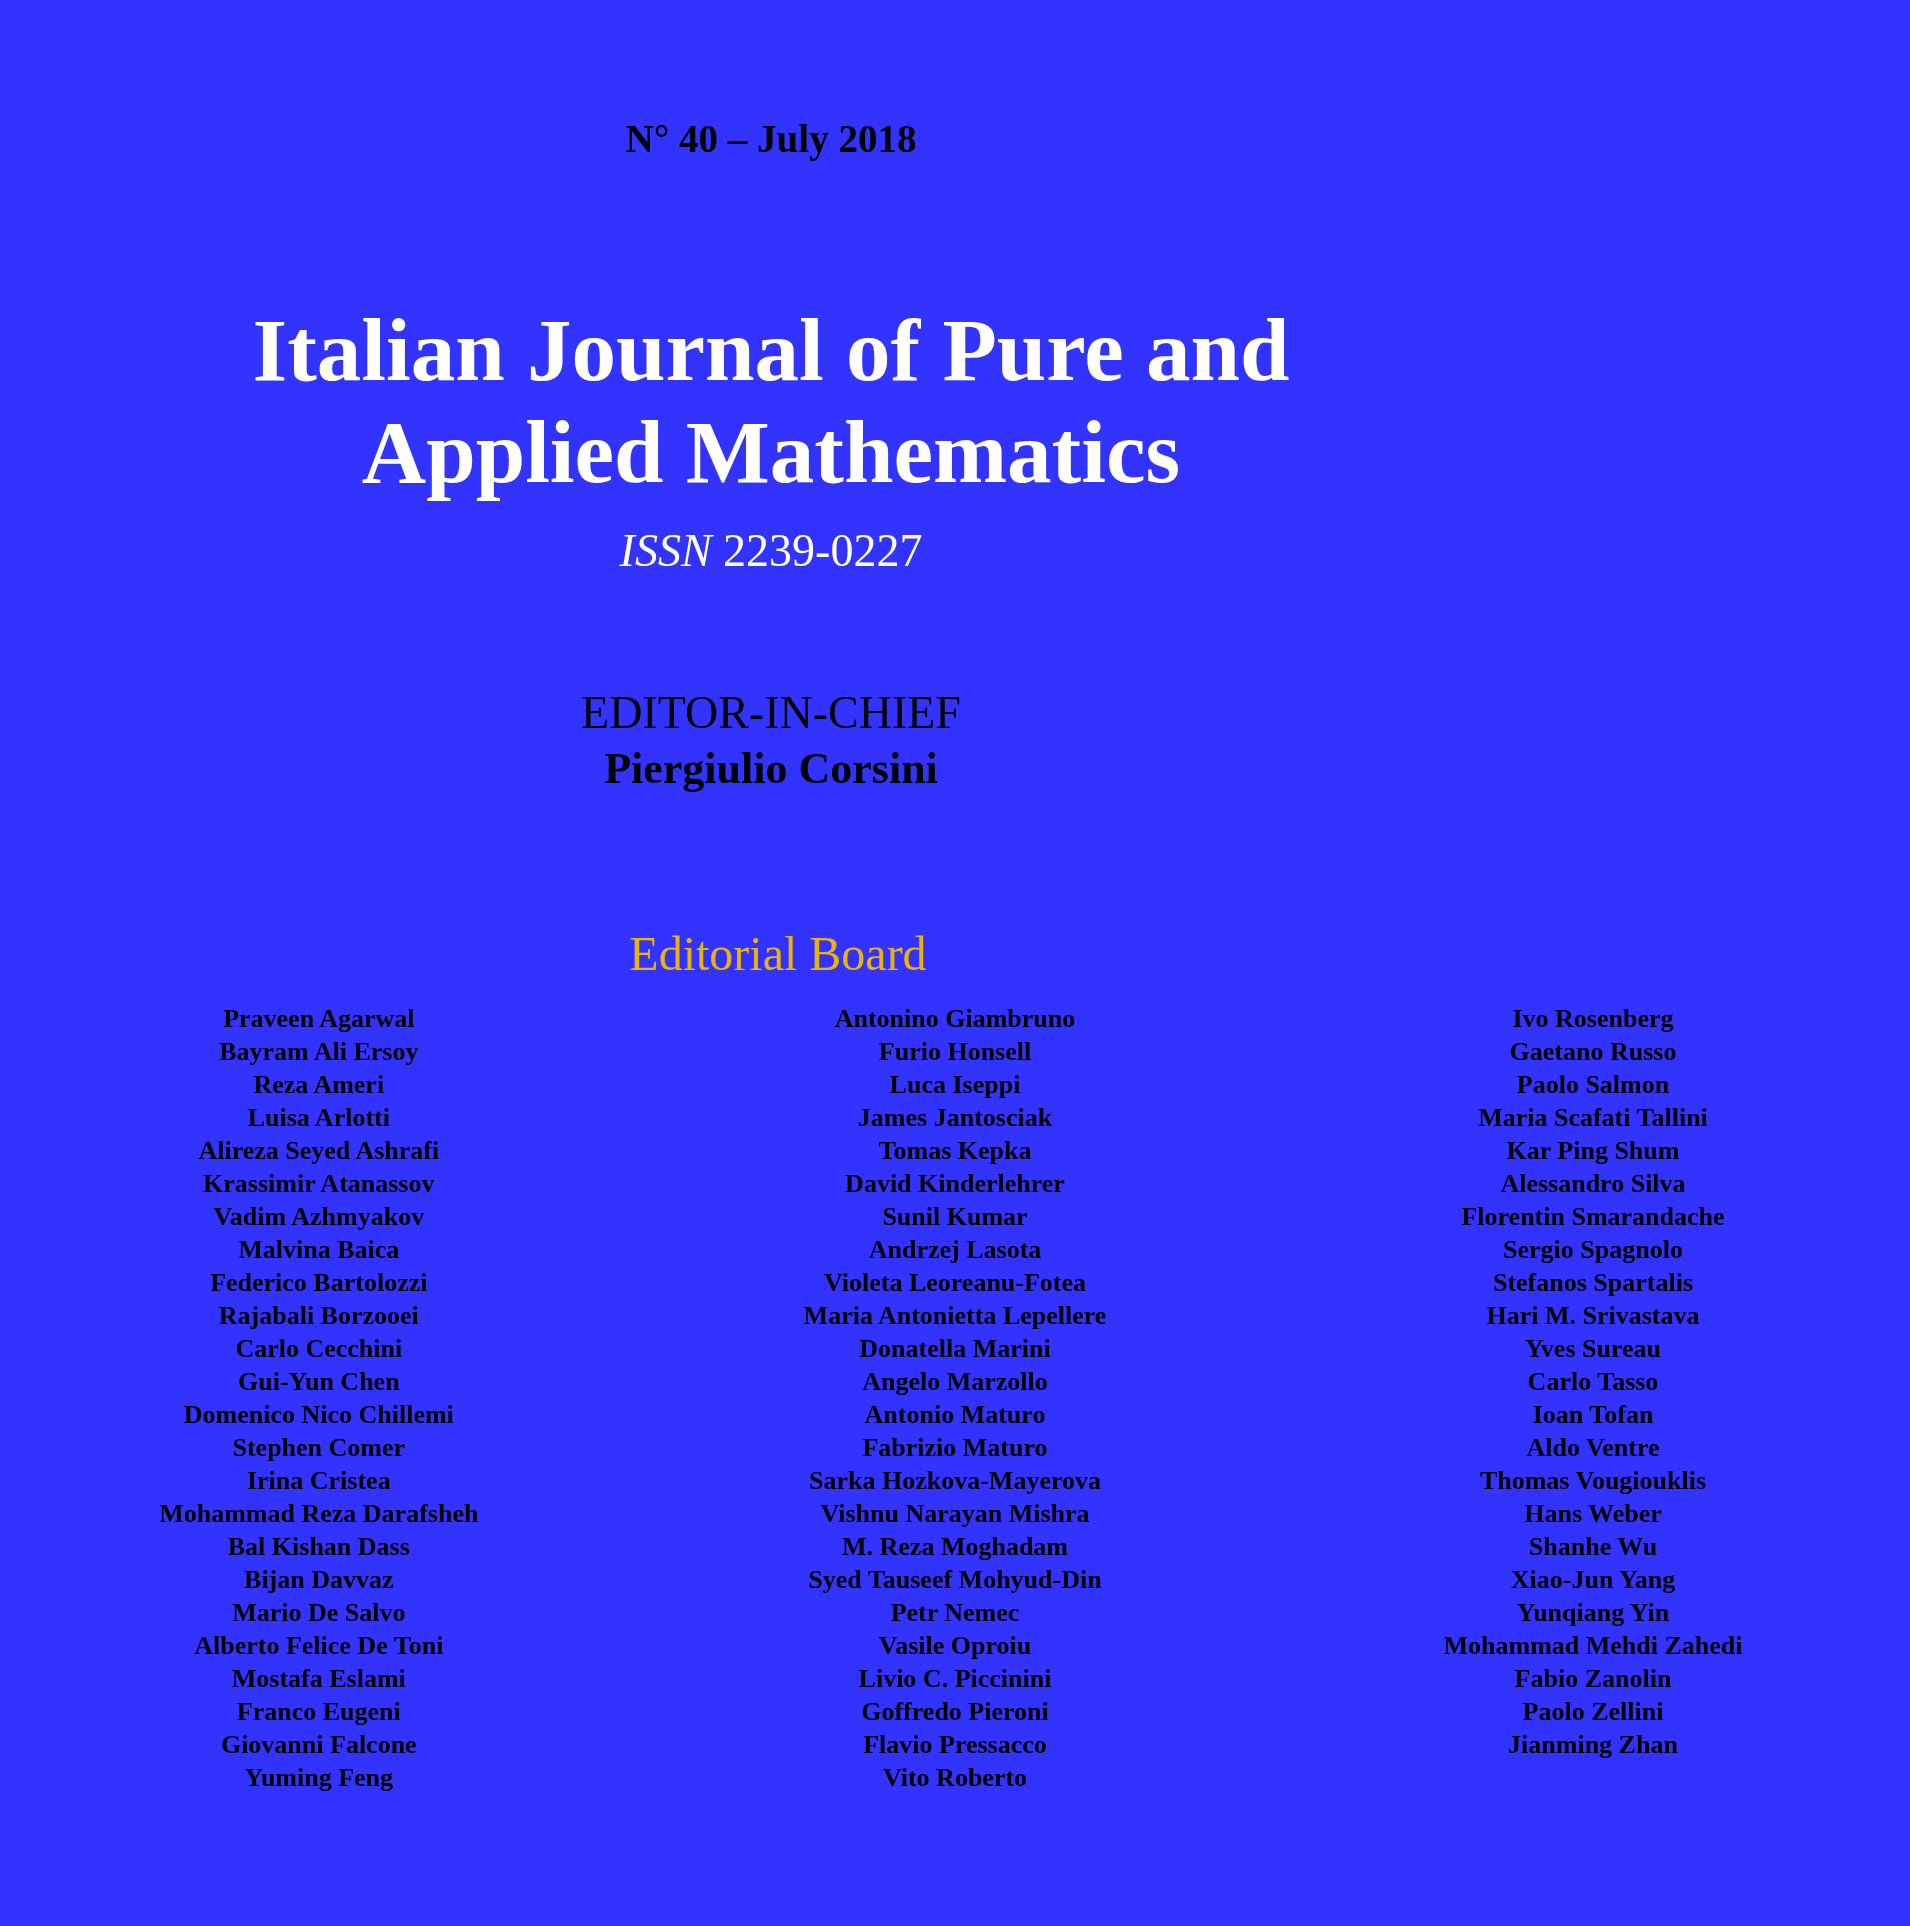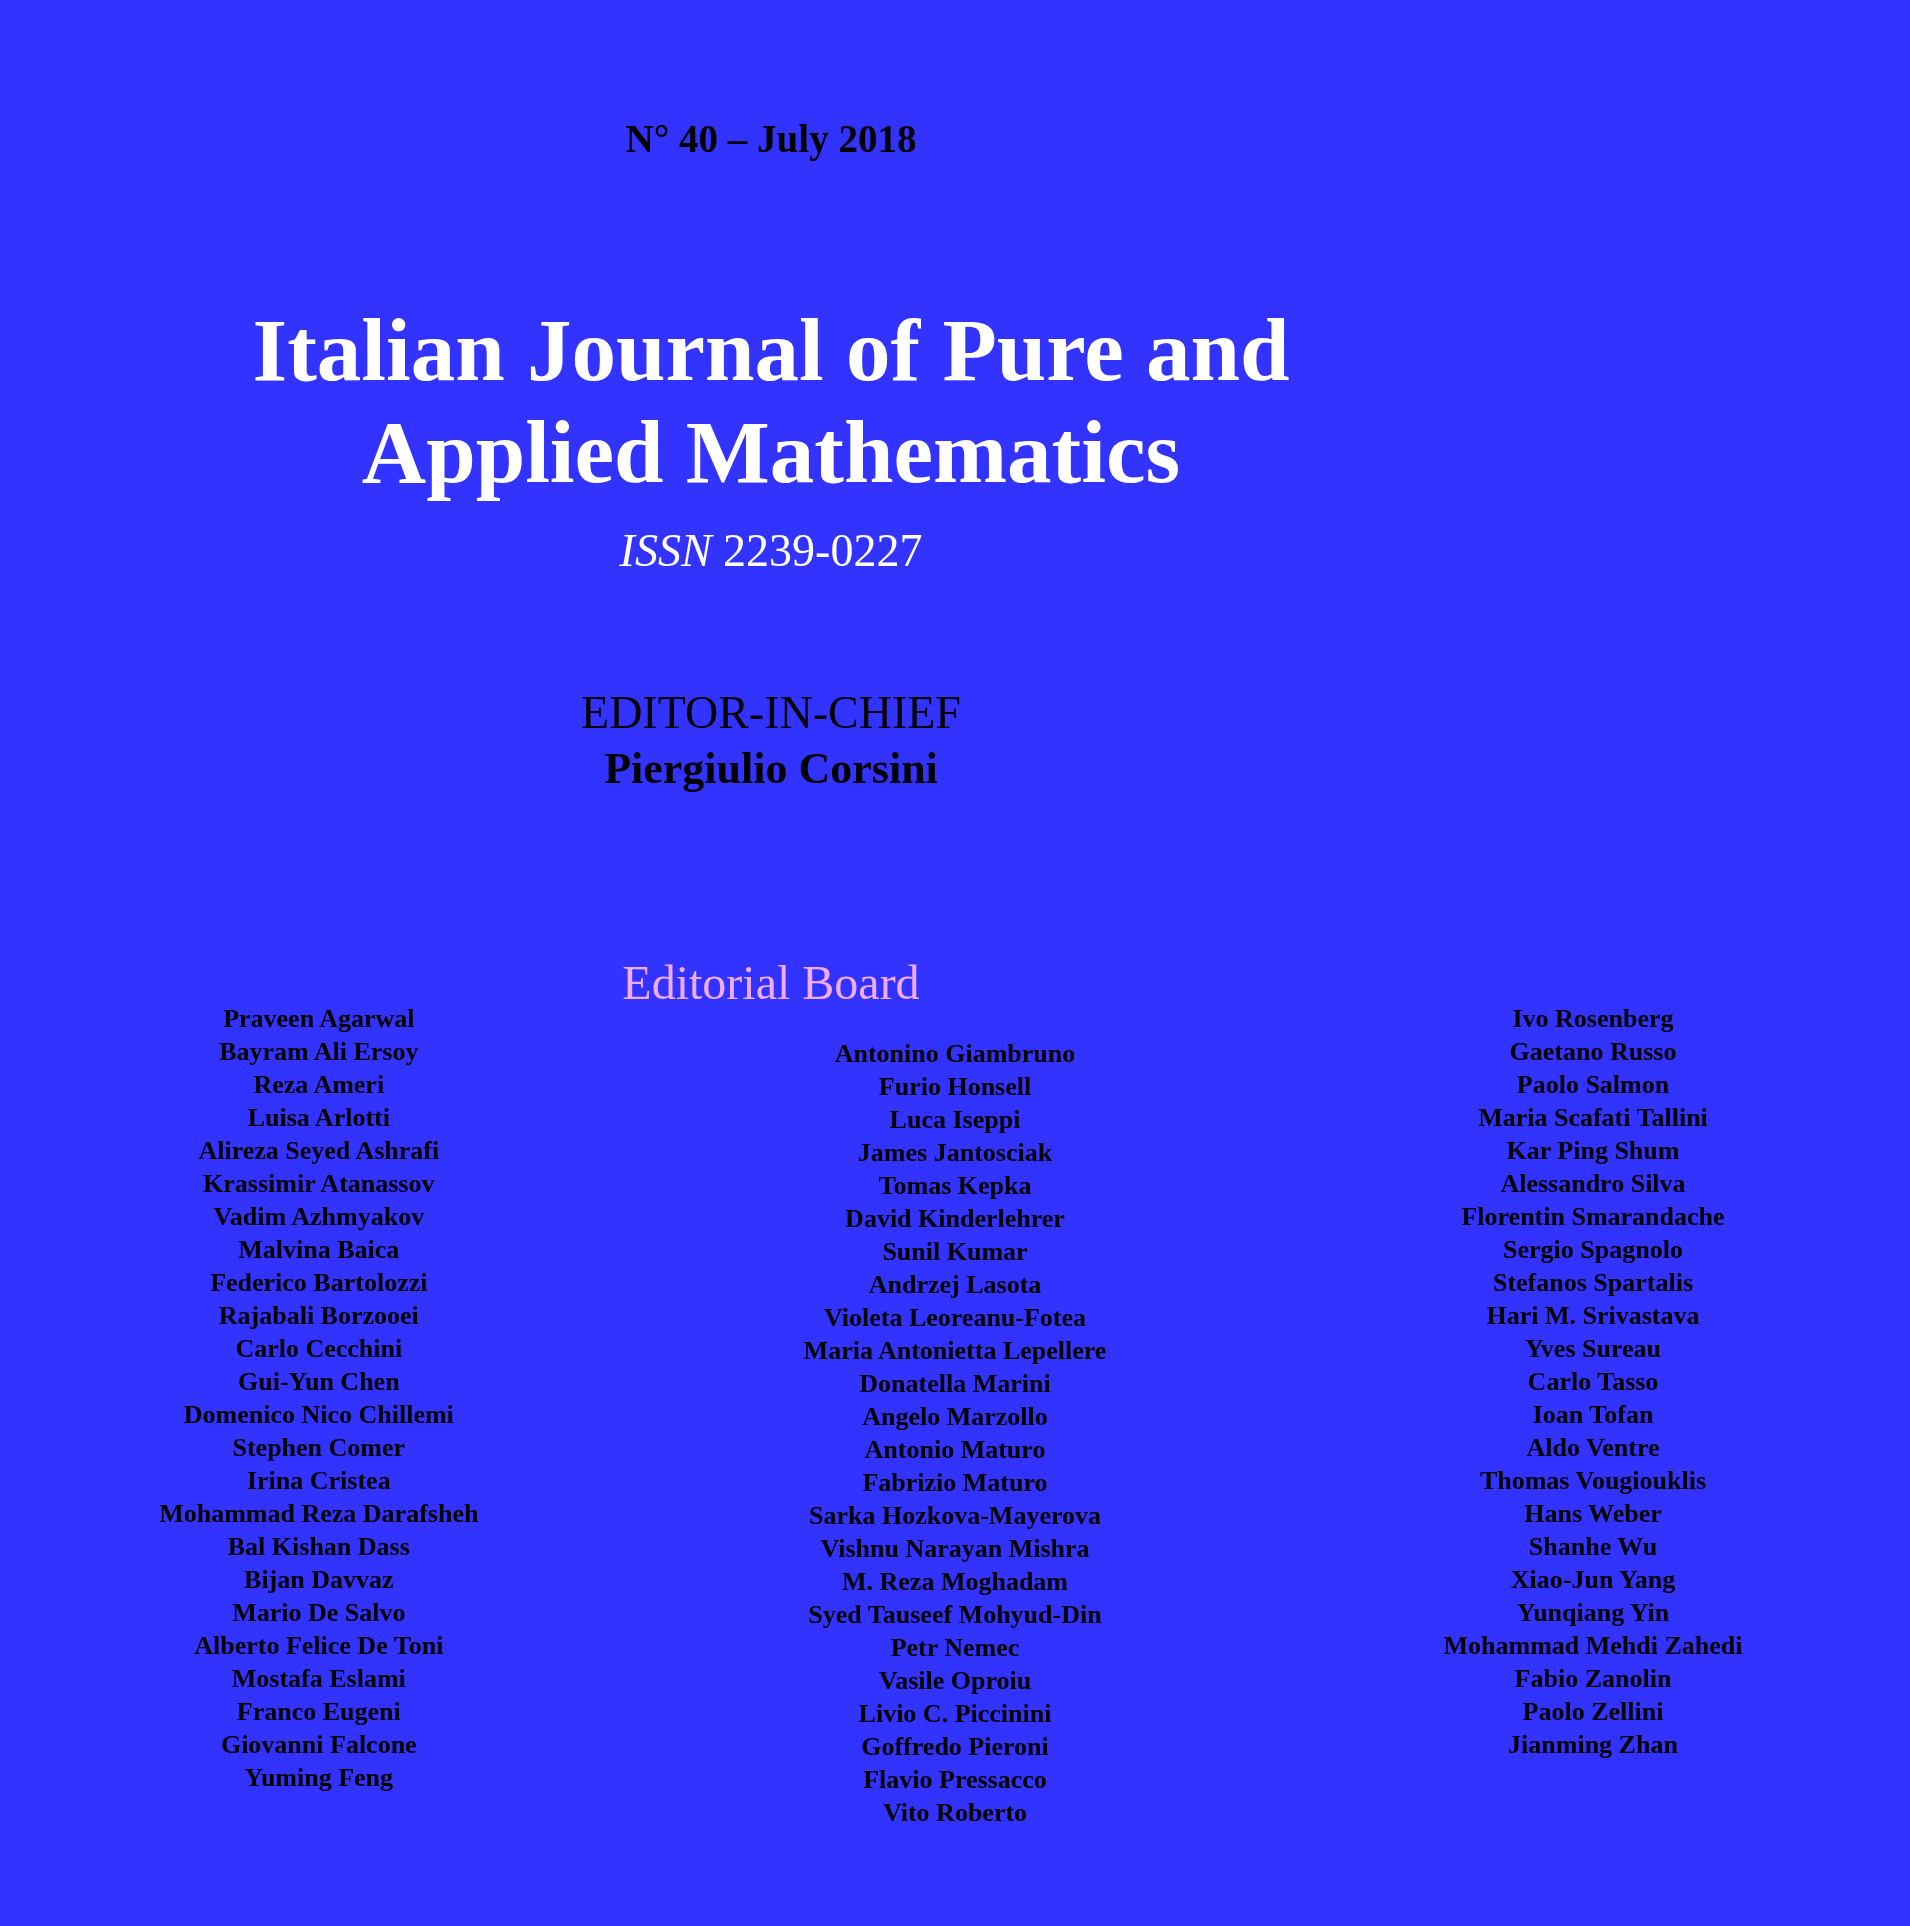--- a/index.html
+++ b/index.html
@@ -9,29 +9,29 @@
       font-family: "Liberation Serif", serif;
       position: relative; overflow: hidden;
     }
     .abs { position: absolute; left: 0; width: 1542px; text-align: center; }
     #issue { top: 116px; font-size: 39px; font-weight: bold; color: #000; }
     #title { top: 299px; font-size: 89px; font-weight: bold; color: #fff; line-height: 102px; }
     #issn { top: 524px; font-size: 46px; color: #fff; }
     #issn .it { font-style: italic; margin-top: 20px; }
     #eic-label { top: 686px; font-size: 46px; color: #000; }
     #eic-name { top: 743px; font-size: 44px; font-weight: bold; color: #000; }
-    #board-title { top: 955px; font-size: 48px; color: #f0abfc; }
+    #board-title { top: 926px; font-size: 48px; color: #eab308; padding-left: 7px; }
     .col {
       position: absolute; top: 1002px; width: 616px;
       text-align: center; font-size: 26px; font-weight: bold; color: #000;
       line-height: 33px;
     }
     .col div { white-space: nowrap; }
     #col1 { left: 10.8px; }
-    #col2 { left: 647px; margin-top: 35px; }
+    #col2 { left: 647px; }
     #col3 { left: 1285px; }
   </style>
 </head>
 <body>
 
 <div id="issue" class="abs">N° 40 – July 2018</div>
 
 <div id="title" class="abs">
   <div>Italian Journal of Pure and</div>
   <div>Applied Mathematics</div>

